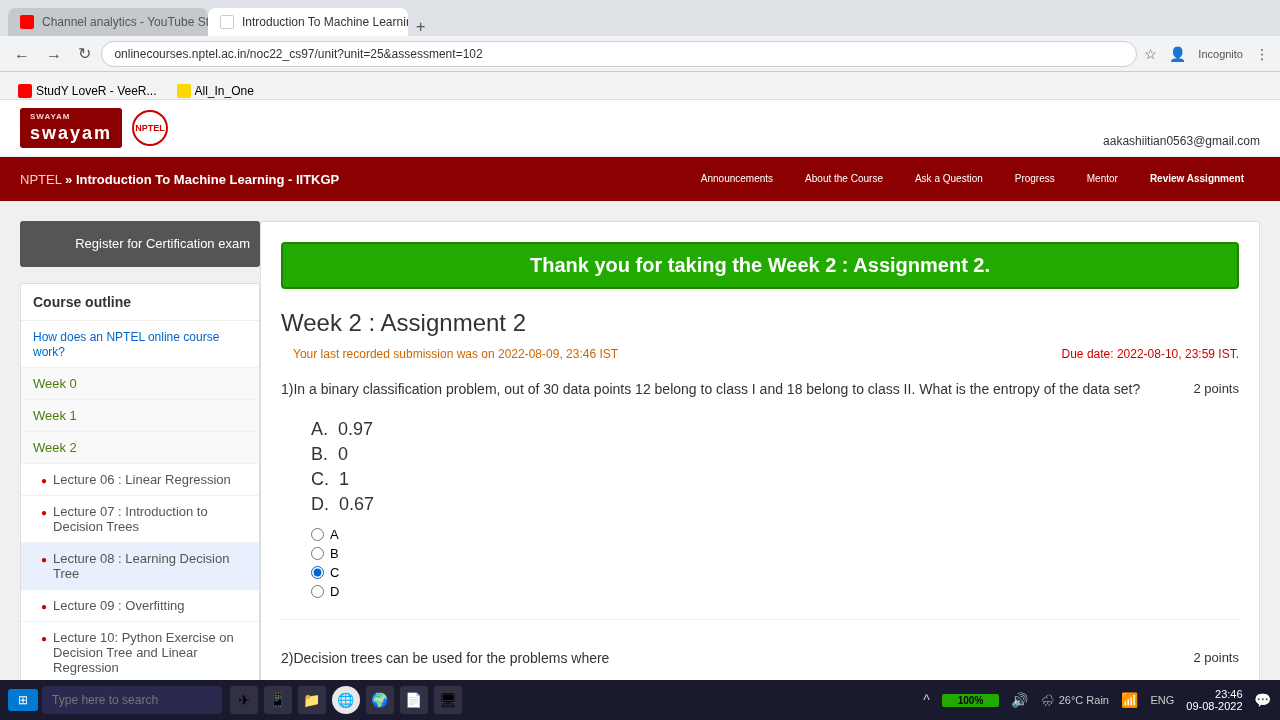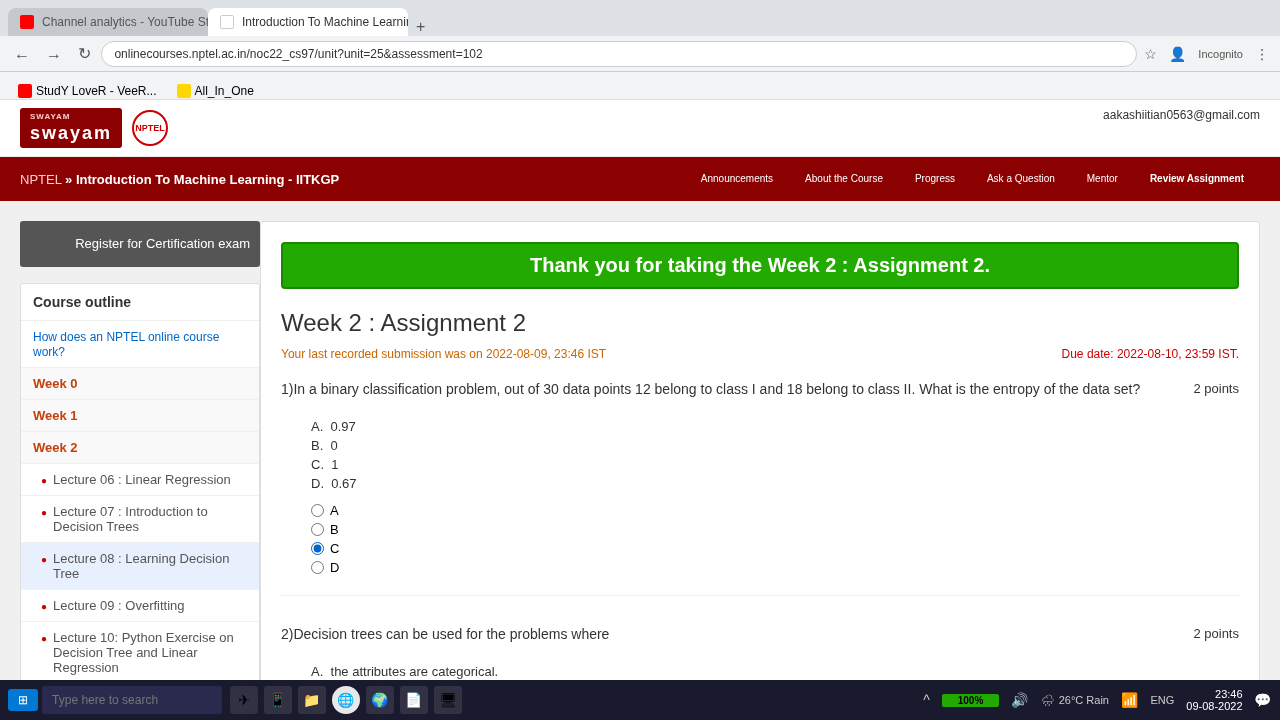--- a/index.html
+++ b/index.html
@@ -24,21 +24,21 @@
 
     .bookmarks-bar { display: flex; align-items: center; background: #f1f3f4; height: 28px; padding: 0 12px; gap: 8px; border-bottom: 1px solid #ddd; }
     .bookmark { display: flex; align-items: center; gap: 4px; font-size: 12px; color: #000000; cursor: pointer; padding: 2px 6px; border-radius: 4px; margin-top: 11px; }
     .bm-icon { width: 14px; height: 14px; background: #ff0000; border-radius: 2px; display: inline-block; flex-shrink: 0; }
     .bm-icon.folder { background: #ffd700; }
 
     
     .page { background: #fff; min-height: 620px; }
 
     
-    .site-header { display: flex; justify-content: space-between; align-items: flex-start; padding: 8px 20px; background: #fff; border-bottom: 1px solid #eee; gap: 28px; }
+    .site-header { display: flex; justify-content: space-between; align-items: flex-end; padding: 8px 20px; background: #fff; border-bottom: 1px solid #eee; gap: 28px; }
     .logo-area { display: flex; align-items: center; gap: 10px; }
     .swayam-logo { background: #8b0000; color: #fff; font-weight: bold; font-size: 20px; padding: 4px 10px; border-radius: 3px; letter-spacing: 1px; }
     .nptel-logo { width: 36px; height: 36px; border-radius: 50%; border: 2px solid #cc0000; display: flex; align-items: center; justify-content: center; font-size: 9px; color: #cc0000; font-weight: bold; background: #fff; }
     .user-email { font-size: 12px; color: #333; }
 
     
     .course-nav { background: #8b0000; display: flex; align-items: center; padding: 0 20px; height: 44px; }
     .breadcrumb { color: #ffcccc; font-size: 13px; flex: 1; }
     .breadcrumb a { color: #ffcccc; text-decoration: none; }
     .breadcrumb span { color: #fff; font-weight: bold; }
@@ -48,44 +48,44 @@
 
     
     .main-layout { display: flex; gap: 0; padding: 20px; background: #f0f0f0; }
 
     
     .sidebar { width: 240px; flex-shrink: 0; }
     .register-btn { background: #555; color: #fff; text-align: right; padding: 14px 10px; border-radius: 3px; font-size: 13px; cursor: pointer; margin-bottom: 16px; line-height: 1.4; }
     .course-outline-box { background: #fff; border: 1px solid #ddd; border-radius: 3px; }
     .outline-title { font-weight: bold; font-size: 14px; padding: 10px 12px; border-bottom: 1px solid #eee; color: #333; }
     .outline-item { padding: 8px 12px; font-size: 13px; color: #333; border-bottom: 1px solid #f0f0f0; cursor: pointer; }
-    .outline-item.week-header { font-weight: bold; color: #c2410c; background: #f9f9f9; }
+    .outline-item.week-header { font-weight: normal; color: #4d7c0f; background: #f9f9f9; }
     .outline-item.lecture { padding-left: 20px; color: #555; display: flex; align-items: flex-start; gap: 6px; }
     .bullet { color: #cc0000; font-size: 10px; margin-top: 3px; flex-shrink: 0; }
     .outline-item a { color: #0066cc; text-decoration: none; font-size: 12px; }
 
     
     .content-area { flex: 1; background: #fff; border: 1px solid #ddd; border-radius: 3px; padding: 20px; }
 
     
     .thank-you-banner { background: #22aa00; color: #fff; font-size: 20px; font-weight: bold; padding: 10px 20px; text-align: center; border-radius: 4px; margin-bottom: 20px; border: 2px solid #1a8800; }
 
     .assignment-title { font-size: 24px; font-weight: normal; color: #333; margin-bottom: 10px; }
     .submission-info { display: flex; justify-content: space-between; margin-bottom: 20px; }
-    .submission-date { color: #cc6600; font-size: 12px; }
+    .submission-date { color: #cc6600; font-size: 12px; margin-left: 12px; }
     .due-date { color: #cc0000; font-size: 12px; }
 
     
     .question-block { margin-bottom: 30px; border-bottom: 1px solid #eee; padding-bottom: 20px; }
     .question-header { display: flex; justify-content: space-between; align-items: flex-start; margin-bottom: 10px; }
     .question-num { font-size: 14px; color: #333; }
     .question-points { font-size: 13px; color: #333; }
     .question-text { font-size: 14px; color: #333; margin-bottom: 12px; flex: 1; margin-right: 20px; }
     .options { margin-left: 30px; margin-bottom: 12px; }
-    .option-row { font-size: 13px; color: #333; margin-bottom: 4px; }
+    .option-row { font-size: 18px; color: #333; margin-bottom: 4px; }
     .radio-options { margin-left: 30px; display: flex; flex-direction: column; gap: 4px; }
     .radio-row { display: flex; align-items: center; gap: 6px; font-size: 13px; }
     .radio-row input[type="radio"] { accent-color: #0066cc; }
 
     
     .taskbar { position: fixed; bottom: 0; left: 0; width: 1280px; height: 40px; background: #1a1a2e; display: flex; align-items: center; padding: 0 8px; gap: 4px; z-index: 100; }
     .start-btn { background: #0078d4; border: none; color: #fff; padding: 4px 10px; border-radius: 3px; font-size: 12px; cursor: pointer; display: flex; align-items: center; gap: 4px; }
     .search-bar { background: #2a2a4e; border: none; border-radius: 3px; height: 28px; width: 180px; color: #ccc; padding: 0 10px; font-size: 12px; }
     .taskbar-icons { display: flex; gap: 6px; align-items: center; margin-left: 4px; }
     .taskbar-icon { width: 28px; height: 28px; background: rgba(255,255,255,0.1); border-radius: 3px; display: flex; align-items: center; justify-content: center; font-size: 14px; cursor: pointer; }
@@ -155,22 +155,22 @@
 
   <div class="course-nav">
     <div class="breadcrumb">
       <a>NPTEL</a>
       <span>»</span>
       <span>Introduction To Machine Learning - IITKGP</span>
     </div>
     <nav class="nav-links">
       <a class="nav-link">Announcements</a>
       <a class="nav-link">About the Course</a>
+      <a class="nav-link">Ask a Question</a>
       <a class="nav-link">Progress</a>
-      <a class="nav-link">Ask a Question</a>
       <a class="nav-link">Mentor</a>
       <a class="nav-link active">Review Assignment</a>
     </nav>
   </div>
 
   <div class="main-layout">
 
     <div class="sidebar">
       <div class="register-btn">Register for Certification exam</div>
       <div class="course-outline-box">

